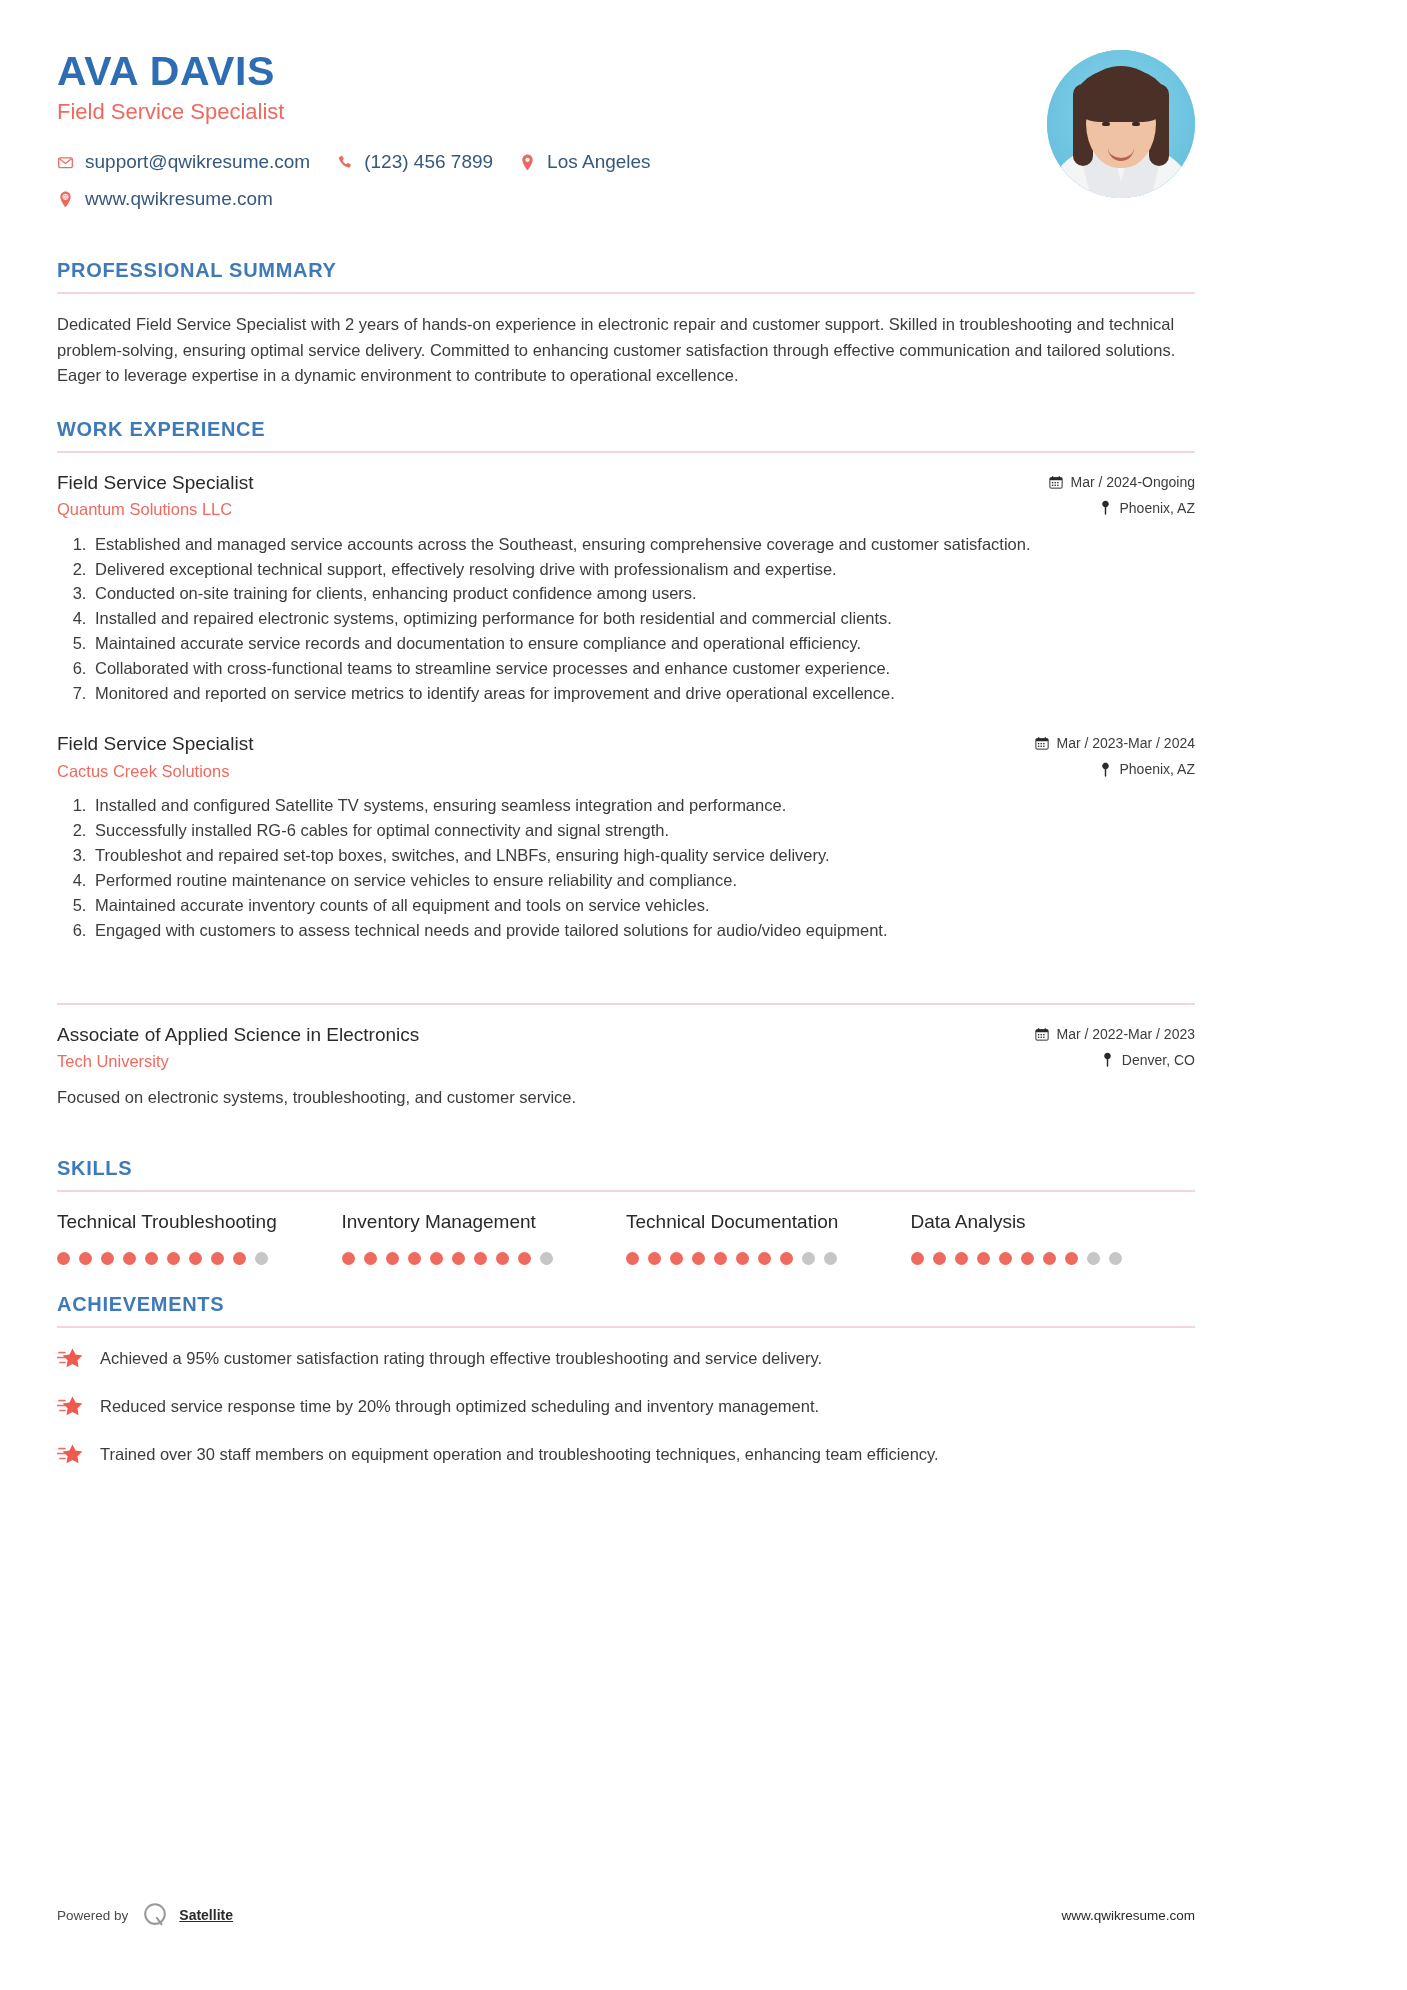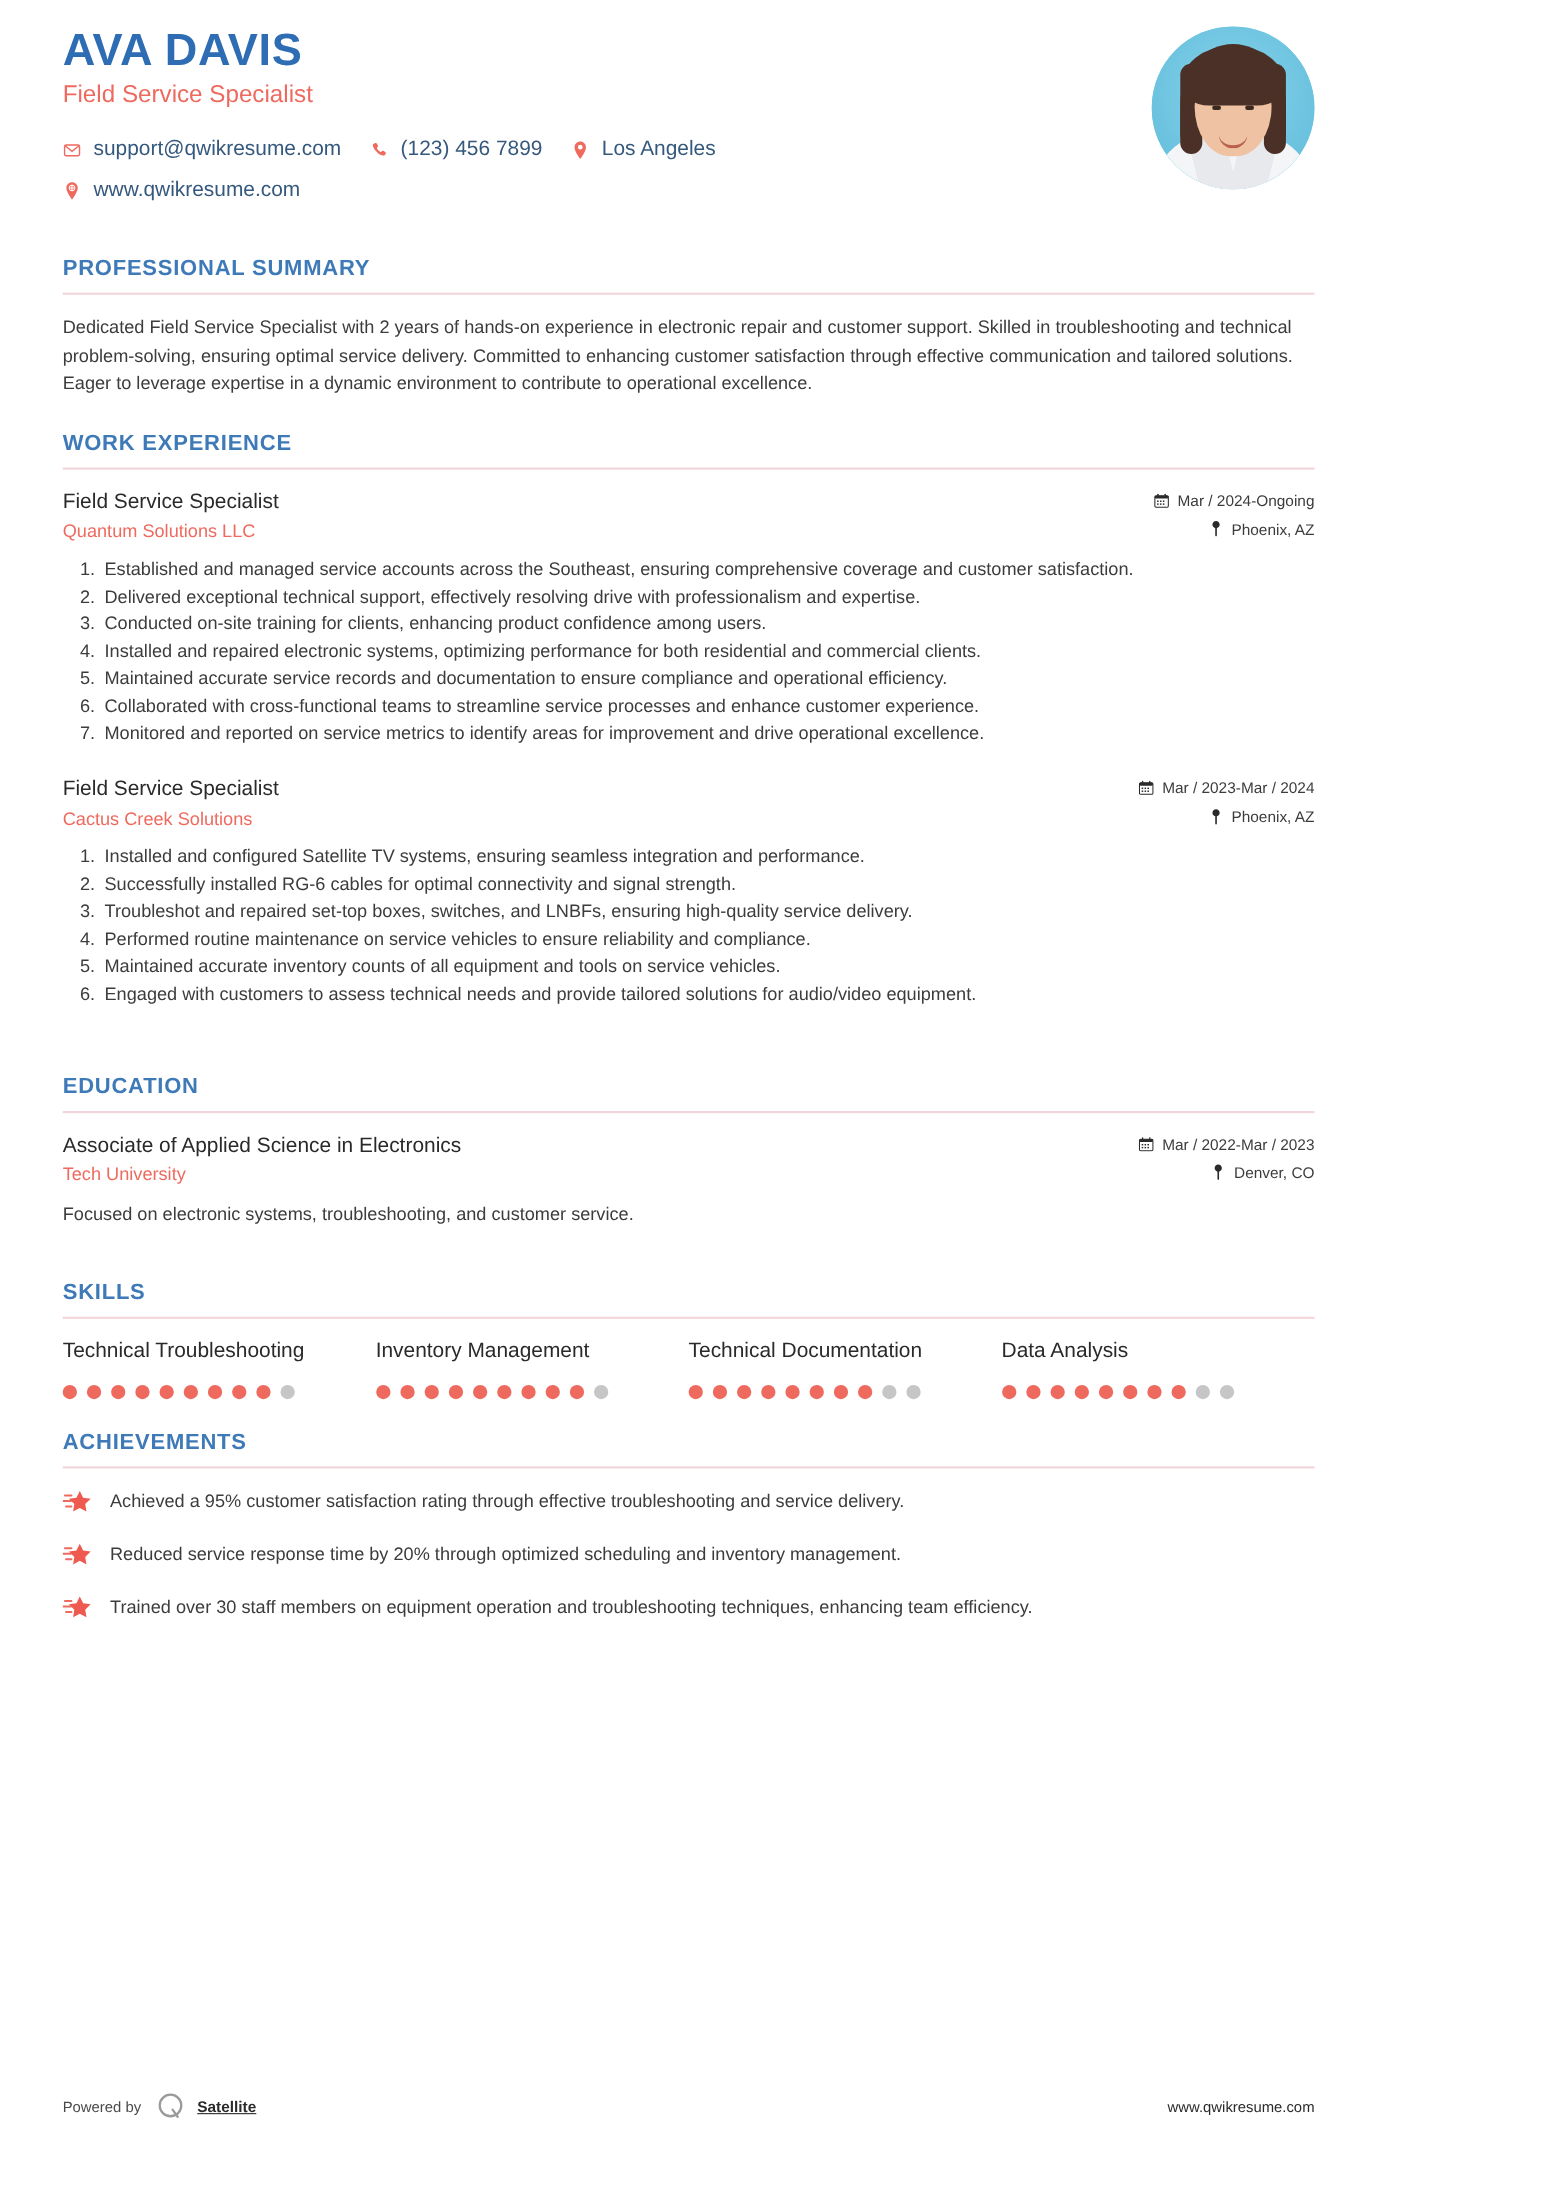--- a/index.html
+++ b/index.html
@@ -12,21 +12,21 @@
     min-height: 1990px;
     font-family: "Liberation Sans", sans-serif;
     color: #3c3c3c;
     -webkit-font-smoothing: antialiased;
   }
   .page {
     position: relative;
     width: 1252px;
     min-height: 1990px;
     box-sizing: border-box;
-    padding: 20px 57px 0 57px;
+    padding: 46px 57px 0 57px;
     background: #ffffff;
   }
   .top-rule {
     position: absolute;
     left: 0; right: 0; top: 0;
     height: 5px;
     background: #ffffff;
   }
 
   
@@ -536,21 +536,20 @@
         <li>Performed routine maintenance on service vehicles to ensure reliability and compliance.</li>
         <li>Maintained accurate inventory counts of all equipment and tools on service vehicles.</li>
         <li>Engaged with customers to assess technical needs and provide tailored solutions for audio/video equipment.</li>
       </ol>
     </div>
   </div>
 
   <div class="spacer-lg"></div>
 
   <div class="section">
-    <div class="section-head">EDUCATION</div>
     <div class="section-rule"></div>
 
     <div class="entry">
       <div class="entry-row">
         <div class="entry-title">Associate of Applied Science in Electronics</div>
         <div class="entry-meta">
           <span class="meta-icon">
             <svg width="14" height="14" viewBox="0 0 16 16" fill="currentColor">
               <rect x="1" y="3" width="14" height="12" rx="1.2" fill="none" stroke="currentColor" stroke-width="1.1"></rect>
               <rect x="1" y="3" width="14" height="3" rx="1.2"></rect>

